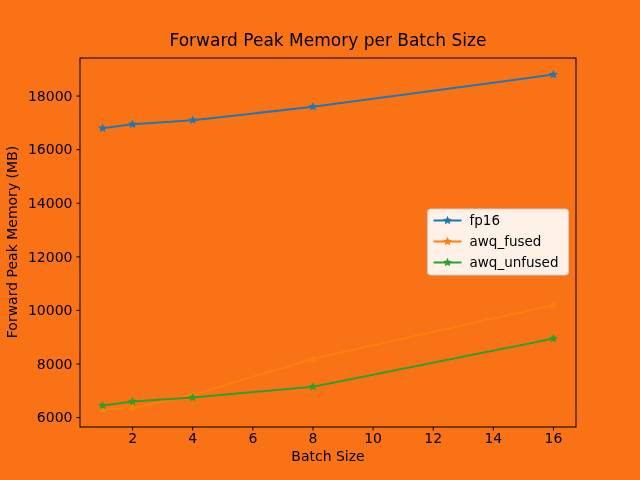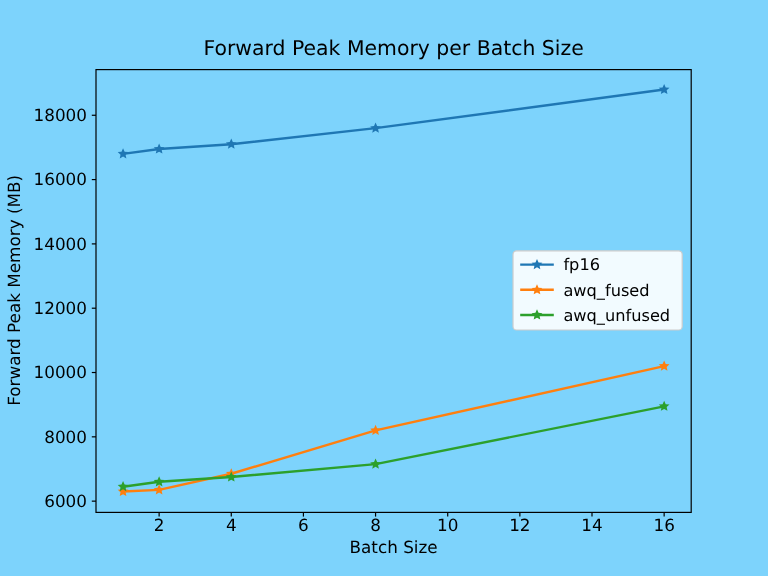--- a/index.html
+++ b/index.html
@@ -1,20 +1,20 @@
 <!DOCTYPE html>
 <html><head>
 <meta charset="utf-8">
 <style>
   html, body { margin: 0; padding: 0; background: #ffffff; }
   .figure {
     position: relative;
     width: 640px;
     height: 480px;
-    background: #7dd3fc;
+    background: #f97316;
     font-family: "DejaVu Sans", sans-serif;
     overflow: hidden;
   }
   svg { display: block; }
   svg text { font-family: "DejaVu Sans", sans-serif; fill: #000000; }
 </style>
 </head>
 <body>
 
 <div class="figure">

